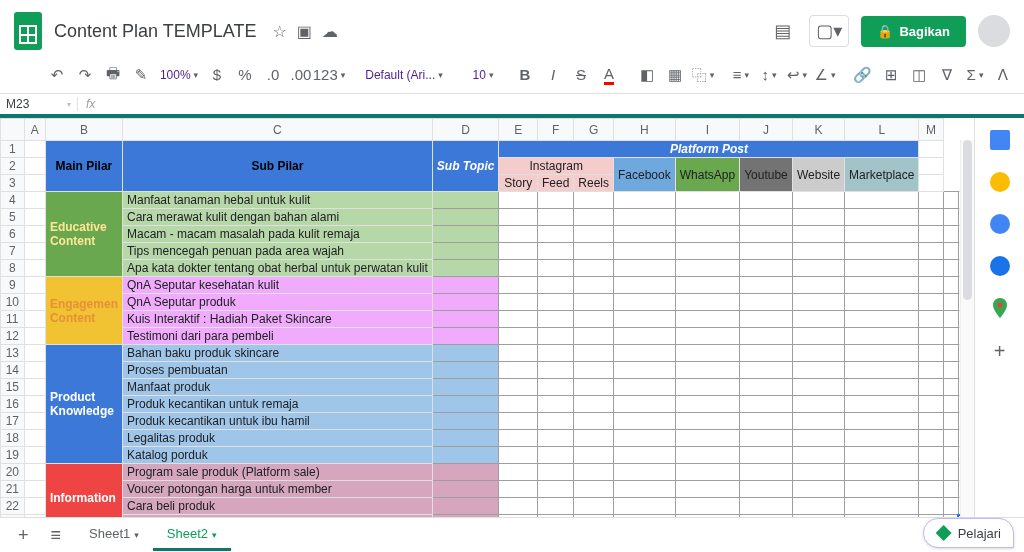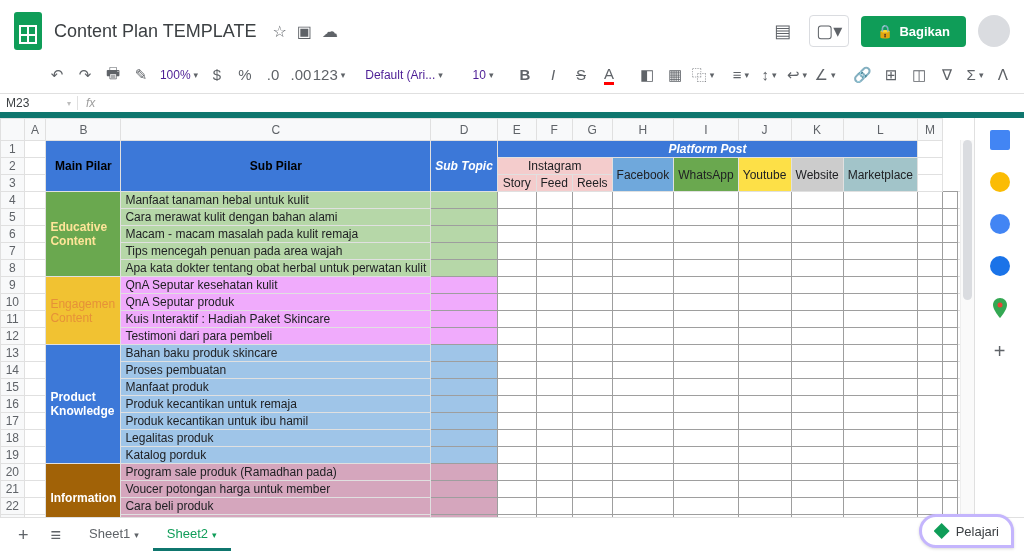--- a/index.html
+++ b/index.html
@@ -31,21 +31,21 @@
 
 
 .toolbar { display:flex; align-items:center; height:38px; padding:0 10px 0 44px; border-bottom:1px solid #e0e0e0; gap:2px; }
 .tb-btn { min-width:26px; height:26px; display:flex; align-items:center; justify-content:center; color:#5f6368; font-size:15px; cursor:pointer; border-radius:2px; padding:0 3px; }
 .tb-sep { width:1px; height:20px; background:#e0e0e0; margin:0 4px; }
 .tb-dd::after { content:"▾"; font-size:9px; margin-left:3px; color:#5f6368; }
 .tb-text { font-size:12px; color:#4c1d95; }
 .collapse-arrow { margin-left:auto; }
 
 
-.formula-row { display:flex; align-items:center; height:24px; border-bottom:6px solid #0f766e; }
+.formula-row { display:flex; align-items:center; height:24px; border-bottom:4px solid #0f766e; }
 .name-box { width:78px; padding:0 6px; font-size:12px; color:#3c4043; border-right:1px solid #e0e0e0; display:flex; align-items:center; }
 .name-box::after { content:"▾"; font-size:8px; margin-left:auto; color:#bdbdbd; }
 .fx-lbl { color:#9e9e9e; font-style:italic; font-size:12px; padding:0 8px; }
 .fx-input { flex:1; border:none; outline:none; height:100%; font-size:13px; }
 
 
 .main { display:flex; height: calc(552px - 56px - 38px - 24px - 35px); }
 .sheet-wrap { flex:1; overflow:hidden; position:relative; }
 
 
@@ -58,47 +58,47 @@
 
 
 .cA{width:70px}.cB{width:68px}.cC{width:275px}.cD{width:56px}.cE{width:34px}.cF{width:34px}.cG{width:34px}.cH{width:56px}.cI{width:56px}.cJ{width:44px}.cK{width:46px}.cL{width:66px}.cM{width:84px}
 
 
 .hd-blue { background:#3c78d8; color:#fff; font-weight:bold; text-align:center; font-style:italic; }
 .hd-blue2 { background:#3c78d8; color:#000; font-weight:bold; text-align:center; }
 .hd-pink { background:#f4cccc; text-align:center; }
 .hd-fb { background:#6fa8dc; text-align:center; }
 .hd-wa { background:#6aa84f; text-align:center;margin-top:37px; }
-.hd-yt { background:#fde047; text-align:center; }
+.hd-yt { background:#737373; text-align:center; }
 .hd-web { background:#cccccc; text-align:center; }
 .hd-mk { background:#a2c4c9; text-align:center; }
 
 .pil-green { background:#6aa84f; color:#ffe599; font-weight:bold; }
 .sub-green { background:#b6d7a8; }
-.pil-orange{ background:#f1c232; color:#e69138; font-weight:normal; font-size:11px; }
+.pil-orange{ background:#f1c232; color:#e69138; font-weight:bold; font-size:11px; }
 .sub-yellow{ background:#f0abfc; }
 .pil-blue  { background:#3c78d8; color:#fff; font-weight:bold;margin-left:26px; }
 .sub-blue  { background:#9fc5e8; }
-.pil-pink  { background:#a16207; color:#fff; font-weight:bold; }
+.pil-pink  { background:#ef4444; color:#fff; font-weight:bold; }
 .sub-pink  { background:#d5a6bd; }
 
 .data-cell { border:1px solid #9e9e9e !important; }
 .sel-cell { outline:2px solid #1a73e8; outline-offset:-1px; }
 
 
 .side-panel { width:50px; border-left:1px solid #e0e0e0; display:flex; flex-direction:column; align-items:center; padding-top:12px; gap:22px; }
 .sp-icon { width:20px; height:20px; cursor:pointer; border-radius:2px; }
 
 
 .sheet-tabs { height:35px; border-top:1px solid #e0e0e0; display:flex; align-items:center; padding:0 40px 0 10px; gap:6px; position:relative; }
 .tab-ctrl { color:#5f6368; font-size:18px; padding:4px 8px; cursor:pointer; }
 .tab { padding:7px 14px; font-size:13px; color:#5f6368; cursor:pointer; border-radius:0; }
 .tab.active { color:#0f9d58; border-bottom:3px solid #0f766e; font-weight:500; }
 .tab .dd { font-size:9px; margin-left:4px; }
-.explore-btn { position:absolute; right:10px; bottom:4px; background:#fff; border:3px solid #c4b5fd; border-radius:18px 18px 0 18px; padding:6px 12px; display:flex; align-items:center; gap:6px; font-size:13px; color:#3c4043; box-shadow:0 1px 3px rgba(0,0,0,.15); }
+.explore-btn { position:absolute; right:10px; bottom:4px; background:#fff; border:1px solid #c4b5fd; border-radius:18px 18px 0 18px; padding:6px 12px; display:flex; align-items:center; gap:6px; font-size:13px; color:#3c4043; box-shadow:0 1px 3px rgba(0,0,0,.15); }
 .explore-ico{ width:16px;height:16px;background:#0f9d58; clip-path:polygon(50% 0,100% 50%,50% 100%,0 50%);}
 
 
 .vscroll { position:absolute; right:0; top:22px; bottom:0; width:14px; background:#fafafa; border-left:1px solid #eee; }
 .vthumb { position:absolute; top:0; left:2px; right:2px; height:160px; background:#dadce0; border-radius:6px; }
 </style>
 </head>
 <body>
 
 <div class="app-header">
@@ -504,21 +504,21 @@
             <td class="cJ data-cell"></td>
             <td class="cK data-cell"></td>
             <td class="cL data-cell"></td>
             <td class="cM data-cell"></td>
             <td class="cM"></td>
           </tr>
           <tr>
             <th class="rowh">20</th>
             <td class="cA"></td>
             <td class="cB pil-pink" rowspan="4">Information</td>
-            <td class="cC sub-pink">Program sale produk (Ramadhan pada)</td>
+            <td class="cC sub-pink">Program sale produk (Platform sale)</td>
             <td class="cD sub-pink data-cell"></td>
             <td class="cD data-cell"></td>
             <td class="cE data-cell"></td>
             <td class="cF data-cell"></td>
             <td class="cG data-cell"></td>
             <td class="cH data-cell"></td>
             <td class="cI data-cell"></td>
             <td class="cJ data-cell"></td>
             <td class="cK data-cell"></td>
             <td class="cL data-cell"></td>

